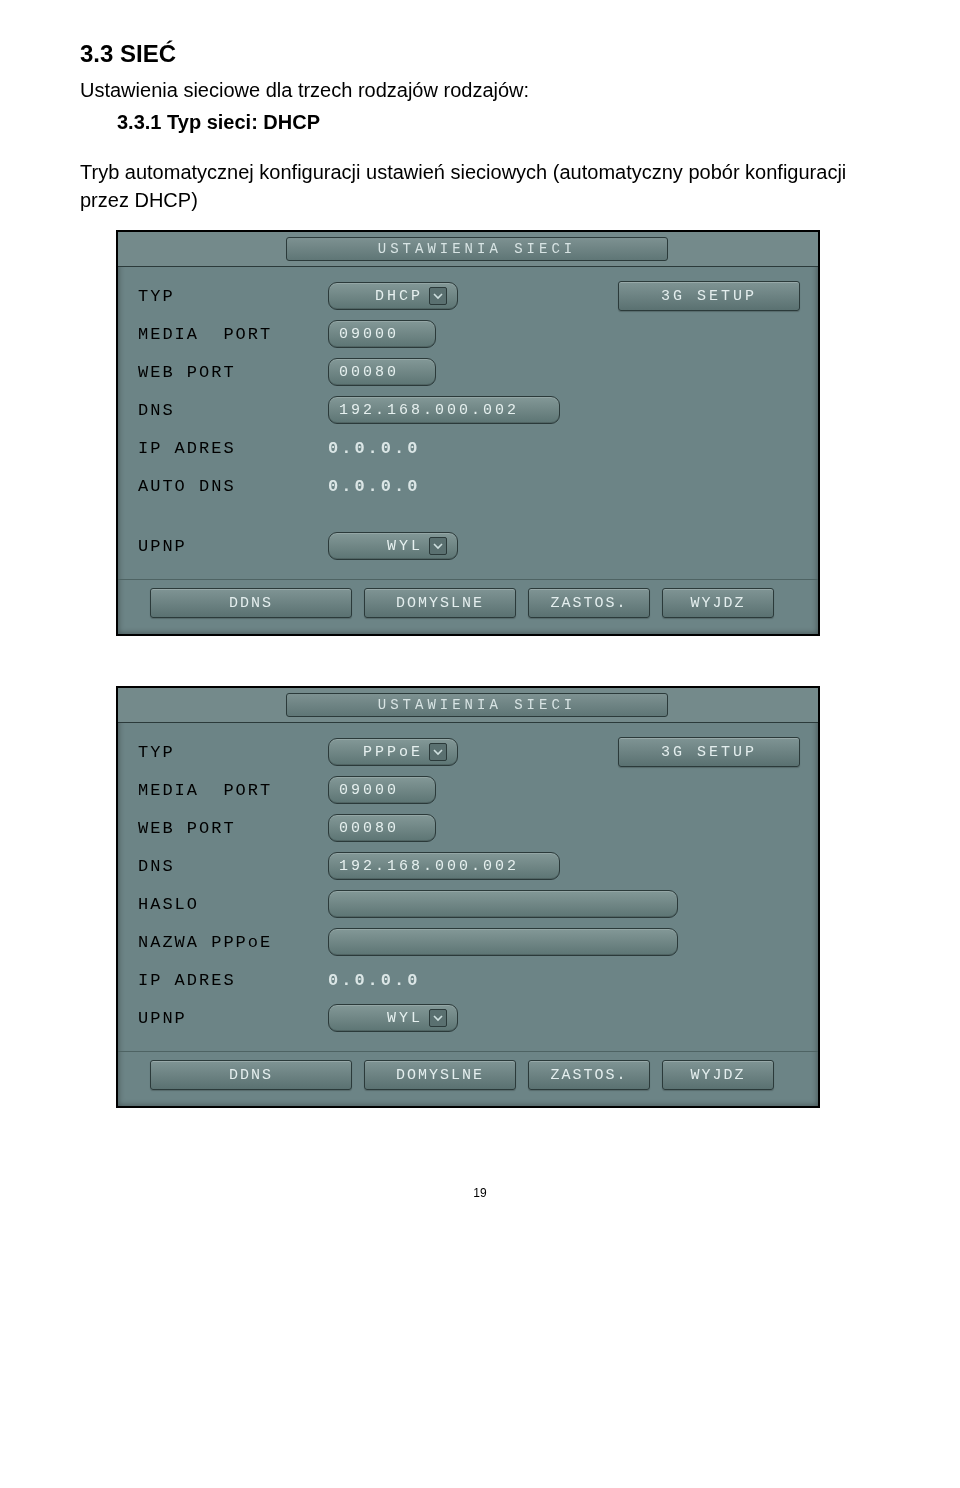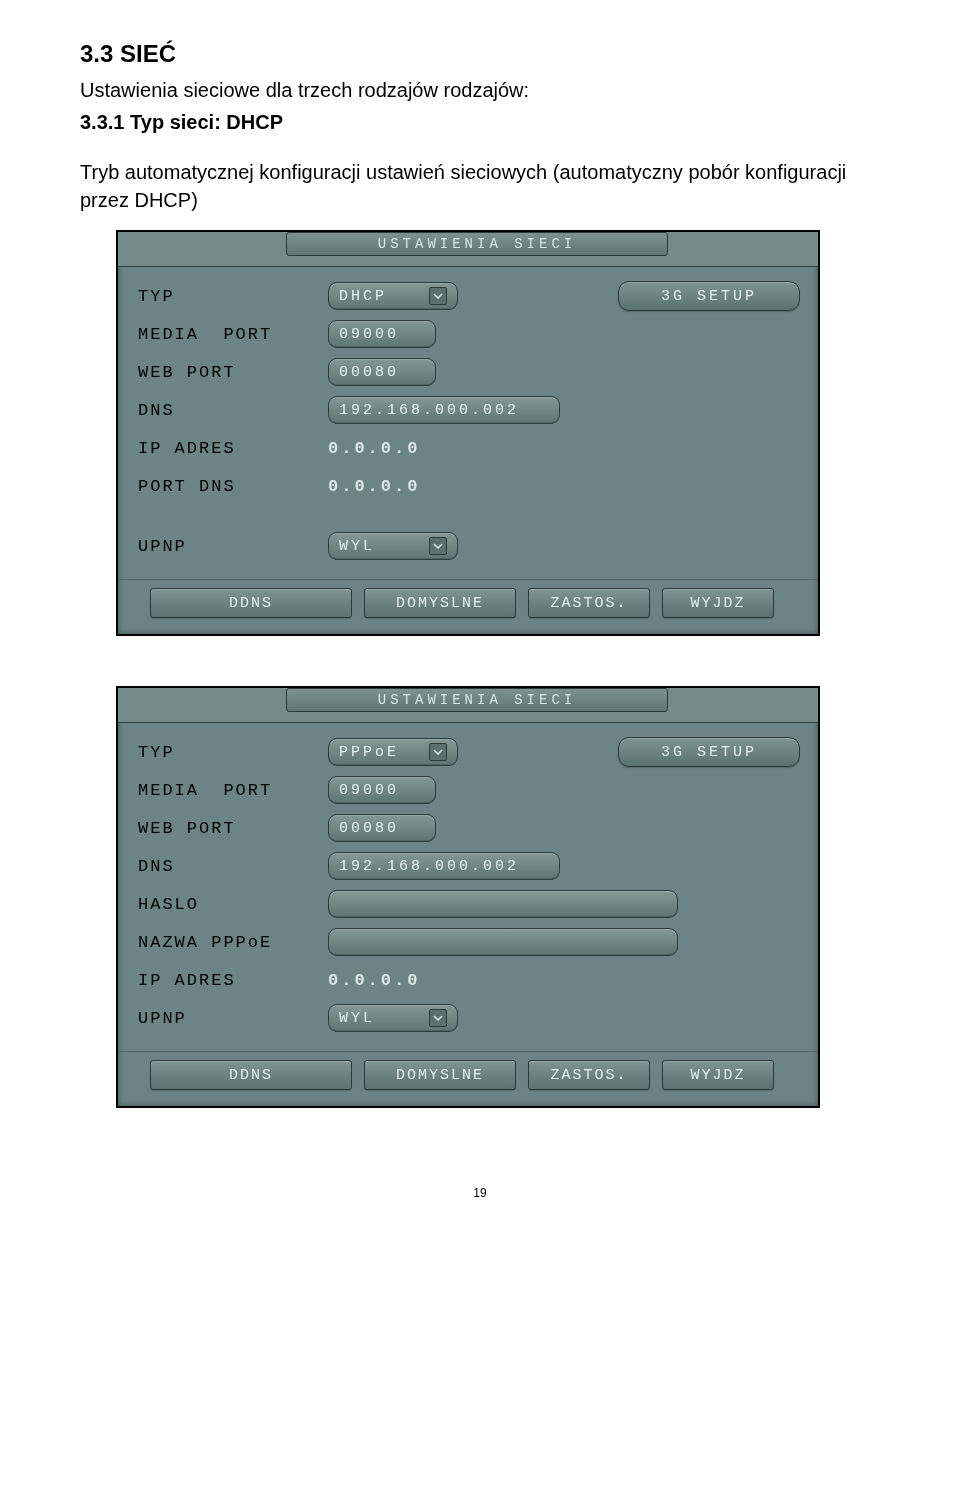--- a/index.html
+++ b/index.html
@@ -17,34 +17,35 @@
   .h1 {
     font-size: 24px;
     font-weight: bold;
     margin: 0 0 8px 0;
   }
   .p {
     font-size: 20px;
     margin: 4px 0;
     line-height: 1.4;
   }
-  .bold { font-weight: bold; }
+  .bold { font-weight: bold; margin-left: 37px; }
   .panel-wrap {
     margin: 16px 0 10px 36px;
   }
   .panel {
     width: 700px;
     background: #6c8486;
     border: 2px solid #000;
     box-shadow: inset 0 0 6px rgba(0,0,0,0.4);
     padding: 0 0 16px 0;
   }
   .title-bar {
     height: 34px;
     display: flex;
+    align-items: center;
     justify-content: center;
     background: #748a8b;
     border-bottom: 1px solid #2b3a3a;
     padding-left: 18px;
   }
   .title-plate {
     background: linear-gradient(#7d9191,#5f7676);
     border: 1px solid #2b3a3a;
     border-radius: 3px;
     height: 22px;
@@ -86,20 +87,21 @@
     height: 26px;
     border: 1px solid #2b3a3a;
     border-radius: 9px;
     background: linear-gradient(#839897,#5d7574);
     color: #e6f0ef;
     font-family: "Courier New", monospace;
     font-size: 15px;
     letter-spacing: 3px;
     padding: 0 10px;
     box-shadow: inset 0 1px 0 rgba(255,255,255,0.15), inset 0 -1px 0 rgba(0,0,0,0.15);
+    text-align: right;
   }
   .field-input { width: 86px; }
   .field-dns   { width: 210px; }
   .field-empty { width: 328px; min-height:26px; }
   .select {
     width: 108px;
     display: flex;
     align-items: center;
     gap: 6px;
   }
@@ -123,21 +125,20 @@
     color: #e4eeee;
     font-family: "Courier New", monospace;
     font-size: 15px;
     letter-spacing: 2px;
     box-shadow: inset 0 1px 0 rgba(255,255,255,0.2), 0 1px 1px rgba(0,0,0,0.2);
   }
   .btn-3g {
     width: 180px;
     margin-left: auto;
     letter-spacing: 3px;
-    border-radius: 11px;
   }
   .spacer { height: 22px; }
   .btn-row {
     display: flex;
     gap: 12px;
     justify-content: center;
     padding: 8px 18px 0 6px;
     border-top: 1px solid #4e6363;
     margin-top: 8px;
   }
@@ -189,21 +190,21 @@
         </div>
         <div class="row">
           <div class="lbl">DNS</div>
           <div class="field field-dns">192.168.000.002</div>
         </div>
         <div class="row">
           <div class="lbl">IP ADRES</div>
           <div class="val-static">0.0.0.0</div>
         </div>
         <div class="row">
-          <div class="lbl">PORT DNS</div>
+          <div class="lbl">AUTO DNS</div>
           <div class="val-static">0.0.0.0</div>
         </div>
         <div class="spacer"></div>
         <div class="row">
           <div class="lbl">UPNP</div>
           <div class="field select">
             <span class="sel-text">WYL</span>
             <span class="chev">
               <svg viewBox="0 0 10 10">
                   <path d="M1 3 L5 7 L9 3" fill="none" stroke="#cfe0df" stroke-width="1.6"></path>

